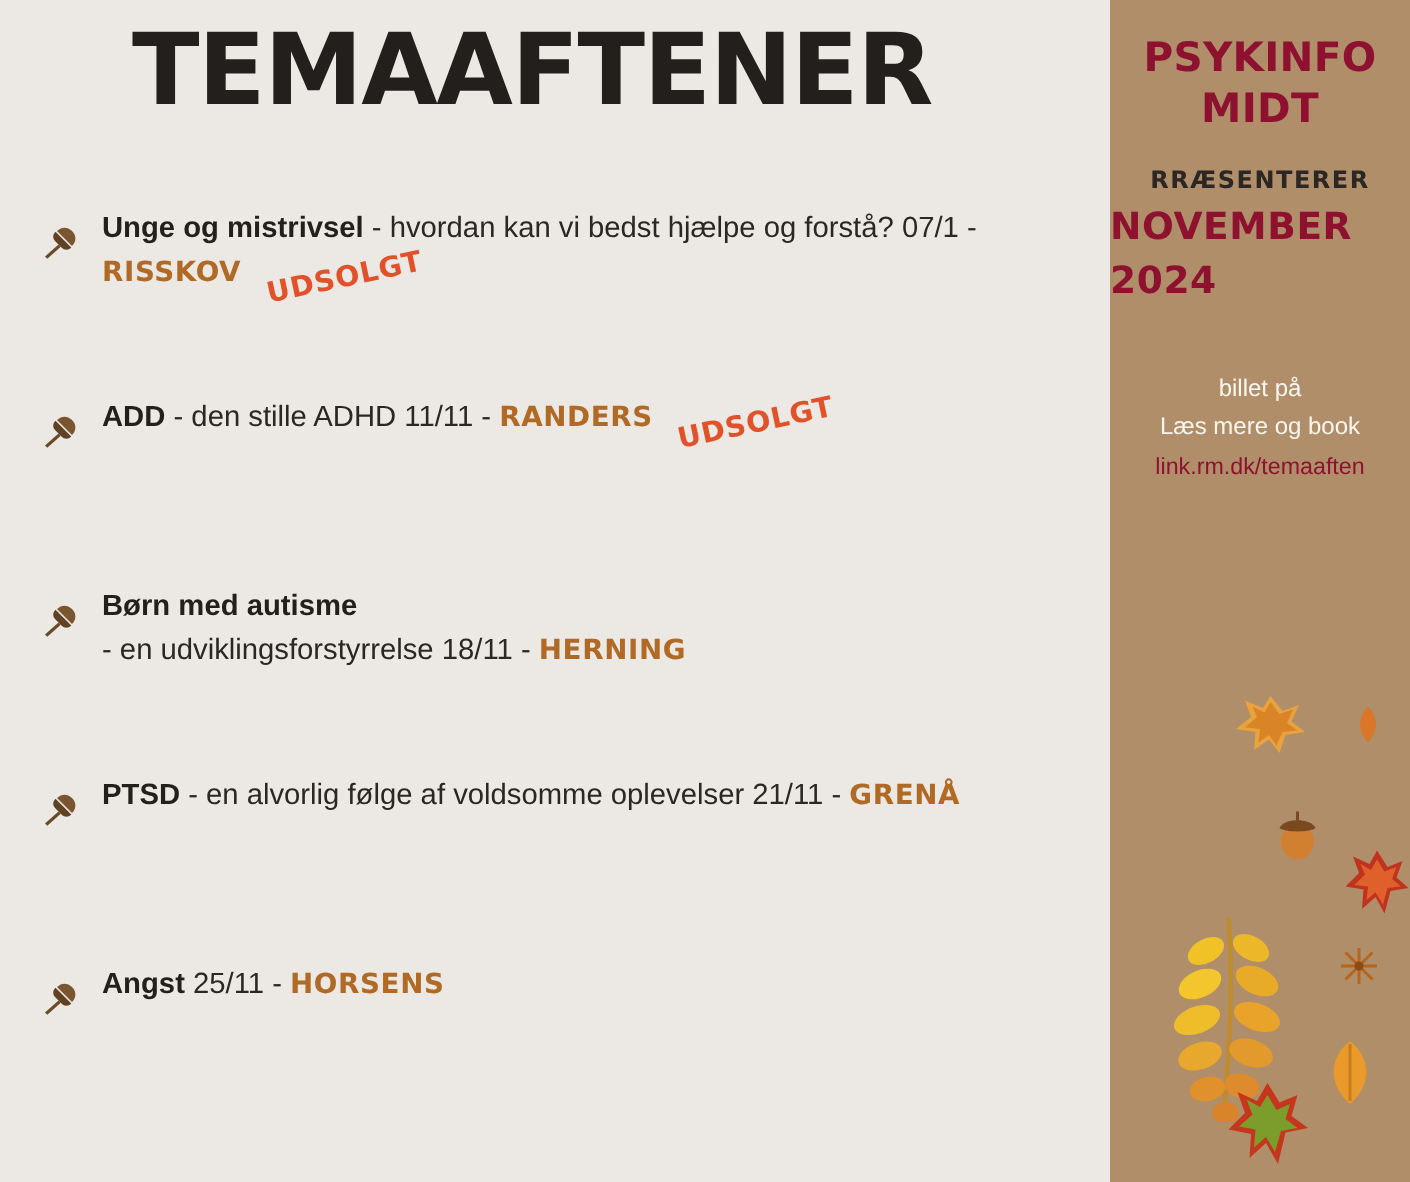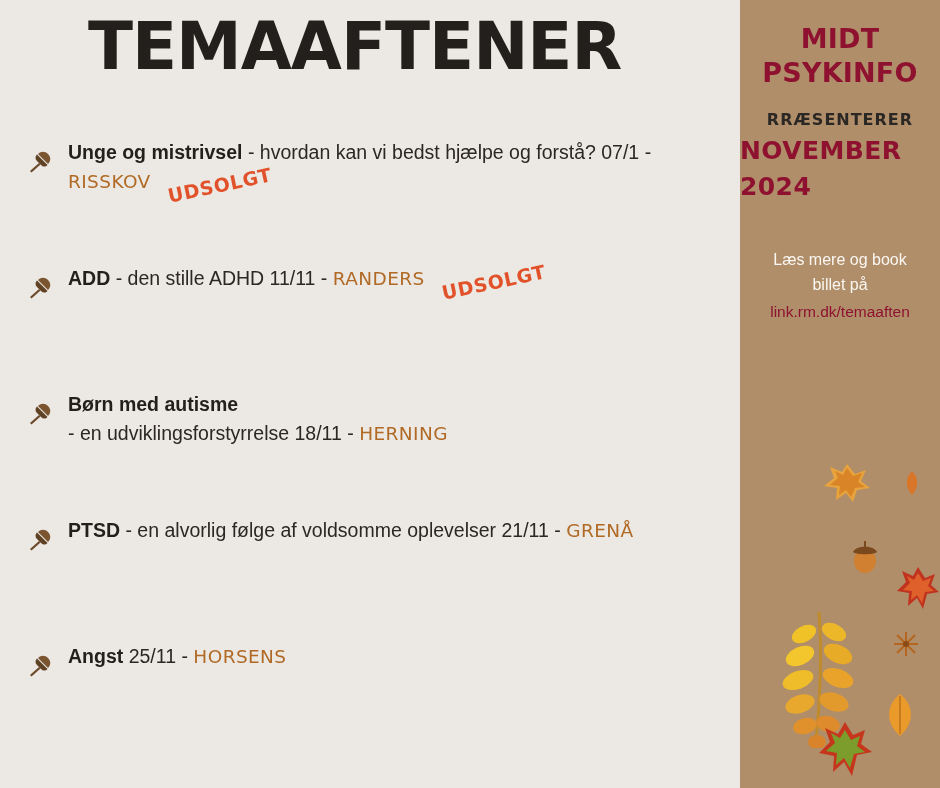--- a/index.html
+++ b/index.html
@@ -65,21 +65,21 @@
     line-height: 29px;
     color: #2b2724;
     max-width: 640px;
   }
   .event-text b {
     font-weight: bold;
     color: #231f1c;
   }
   .city {
     font-family: "DejaVu Sans", sans-serif;
-    font-weight: normal;
+    font-weight: bold;
     font-size: 18.5px;
     color: #b06a25;
     letter-spacing: 0.4px;
   }
   .sold-out {
     display: inline-block;
     font-family: "DejaVu Sans", sans-serif;
     font-weight: bold;
     font-size: 19px;
     color: #e2522a;
@@ -234,34 +234,34 @@
           <b>Angst</b><span> 25/11 - </span><span class="city">HORSENS</span>
         </div>
       </div>
 
     </div>
   </div>
 
   <div class="right">
 
     <div class="brand">
+      <div>PSYKINFO</div>
       <div>MIDT</div>
-      <div>PSYKINFO</div>
     </div>
 
     <div class="presents">RRÆSENTERER</div>
 
     <div class="month">
       <div>NOVEMBER</div>
       <div>2024</div>
     </div>
 
     <div class="booking">
+      <div>billet på</div>
       <div>Læs mere og book</div>
-      <div>billet på</div>
       <a class="booking-link" href="#">link.rm.dk/temaaften</a>
     </div>
 
     <span class="leaf" style="left:82px; top:462px;">
       <svg width="50" height="42" viewBox="0 0 50 42">
         <path d="M25 2 L33 12 L44 8 L39 19 L48 26 L35 28 L31 40 L24 31 L14 38 L15 26 L2 24 L12 16 L8 5 L20 10 Z" fill="#e8a33d"></path>
         <path d="M25 6 L31 14 L40 11 L36 20 L43 25 L33 26 L29 35 L24 28 L17 33 L18 24 L8 23 L16 16 L13 9 L21 13 Z" fill="#d98527"></path>
       </svg>
     </span>
 

